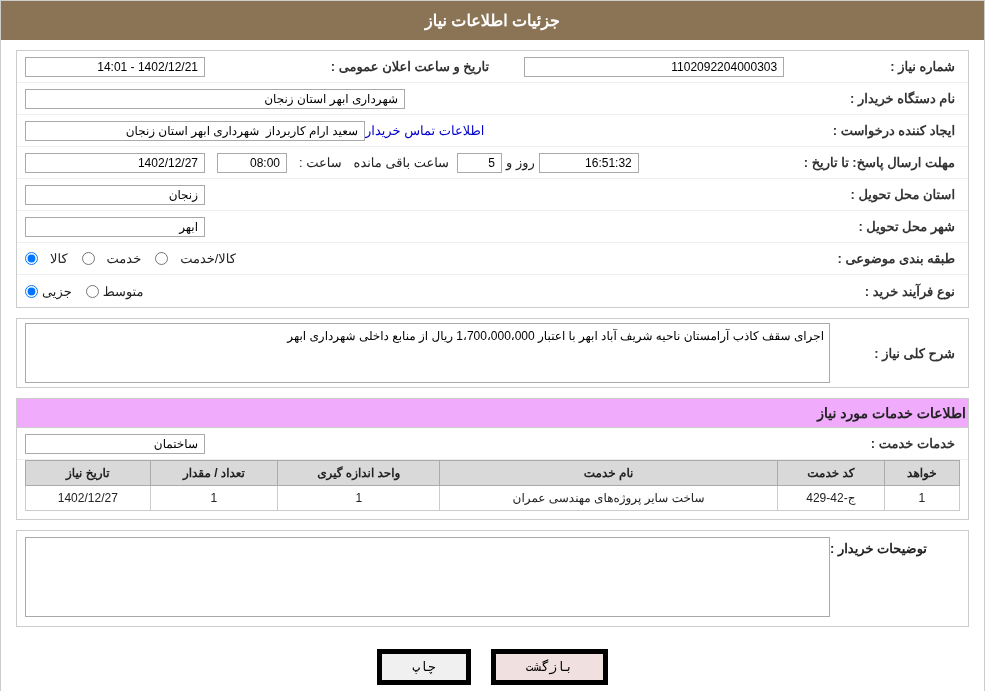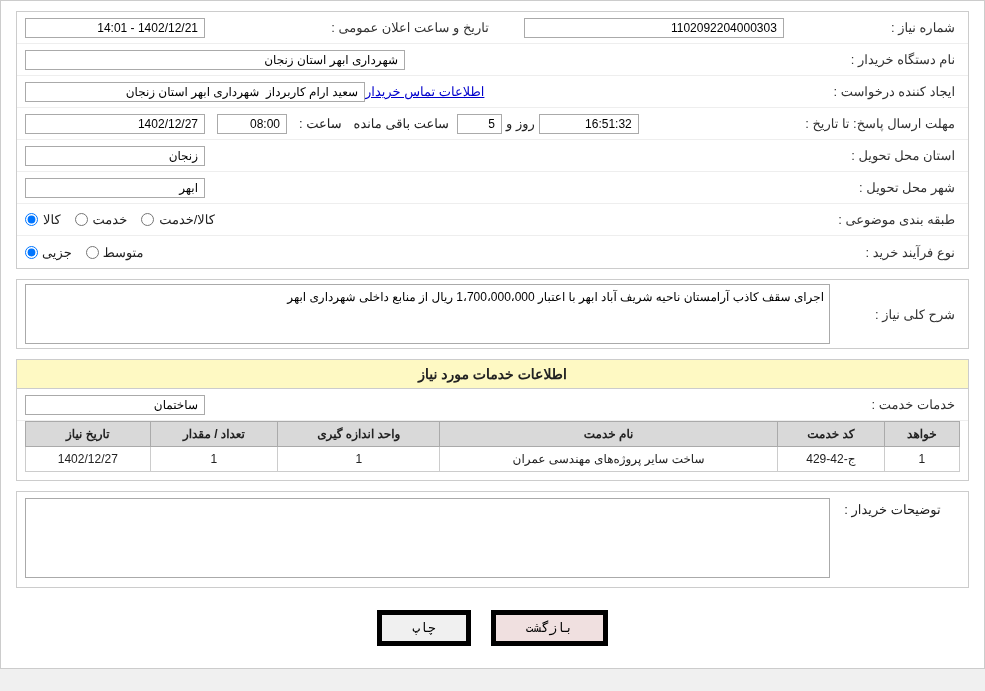--- a/index.html
+++ b/index.html
@@ -36,21 +36,21 @@
       align-items: center;
       border-bottom: 1px solid #eee;
       padding: 4px 8px;
       min-height: 32px;
     }
     .form-row:last-child {
       border-bottom: none;
     }
     .label-cell {
       color: #333;
-      font-weight: normal;
+      font-weight: bold;
       white-space: nowrap;
       min-width: 130px;
       text-align: right;
       padding-right: 5px;
     }
     .value-cell {
       flex: 1;
       display: flex;
       align-items: center;
       justify-content: flex-end;
@@ -70,67 +70,66 @@
       width: 180px;
     }
     .input-small {
       width: 100px;
     }
     .input-large {
       width: 380px;
     }
     .blue-link {
       color: #0000cc;
-      text-decoration: underline;
       cursor: pointer;
       margin-right: 27px;
     }
     .remaining-row {
       display: flex;
       align-items: center;
       gap: 4px;
       justify-content: flex-end;
     }
     .text-normal {
       white-space: nowrap;
     }
     .radio-group {
       display: flex;
       gap: 14px;
       align-items: center;
       justify-content: flex-end;
     }
     .radio-item {
       display: flex;
-      gap: 5px;
+      gap: 12px;
     }
     .process-row {
       display: flex;
       align-items: center;
       gap: 14px;
       justify-content: flex-end;
       flex-wrap: wrap;
     }
     .process-item {
       display: flex;
       align-items: center;
       gap: 4px;
     }
     .process-desc {
       color: #333;
       font-size: 12px;
     }
     .section-title {
-      background: #fef9c3;
+      background: #f0abfc;
       border: 1px solid #ccc;
       border-bottom: none;
-      padding: 6px 18px;
+      padding: 6px 2px;
       font-weight: bold;
       font-size: 14px;
-      text-align: center;
+      text-align: right;
     }
     .description-box {
       border: 1px solid #aaa;
       min-height: 60px;
       padding: 5px;
       background: #fff;
       width: 100%;
       font-size: 12px;
       direction: rtl;
       text-align: right;
@@ -167,24 +166,24 @@
       direction: rtl;
       resize: none;
       padding: 4px;
     }
     .notes-row {
       display: flex;
       align-items: flex-start;
       padding: 6px 8px;
     }
     .notes-label {
-      font-weight: normal;
+      font-weight: bold;
       white-space: nowrap;
       min-width: 130px;
-      text-align: center;
+      text-align: left;
       padding-right: 5px;
       padding-top: 4px;
     }
     .notes-value {
       flex: 1;
     }
     .buttons-row {
       text-align: center;
       padding: 12px;
       display: flex;
@@ -211,20 +210,23 @@
     .group-service-row {
       display: flex;
       align-items: center;
       padding: 4px 8px;
     }
   </style>
 </head>
 <body>
 
 <div class="page-wrapper">
+  <div class="header-bar">
+    <span>جزئیات اطلاعات نیاز</span>
+  </div>
 
   <div class="main-content content-area">
 
     <div class="form-section">
 
       <div class="form-row">
         <div class="label-cell">شماره نیاز :</div>
         <div class="value-cell">
           <input class="input-box input-wide" type="text" readonly="" value="1102092204000303" style="">
         </div>

